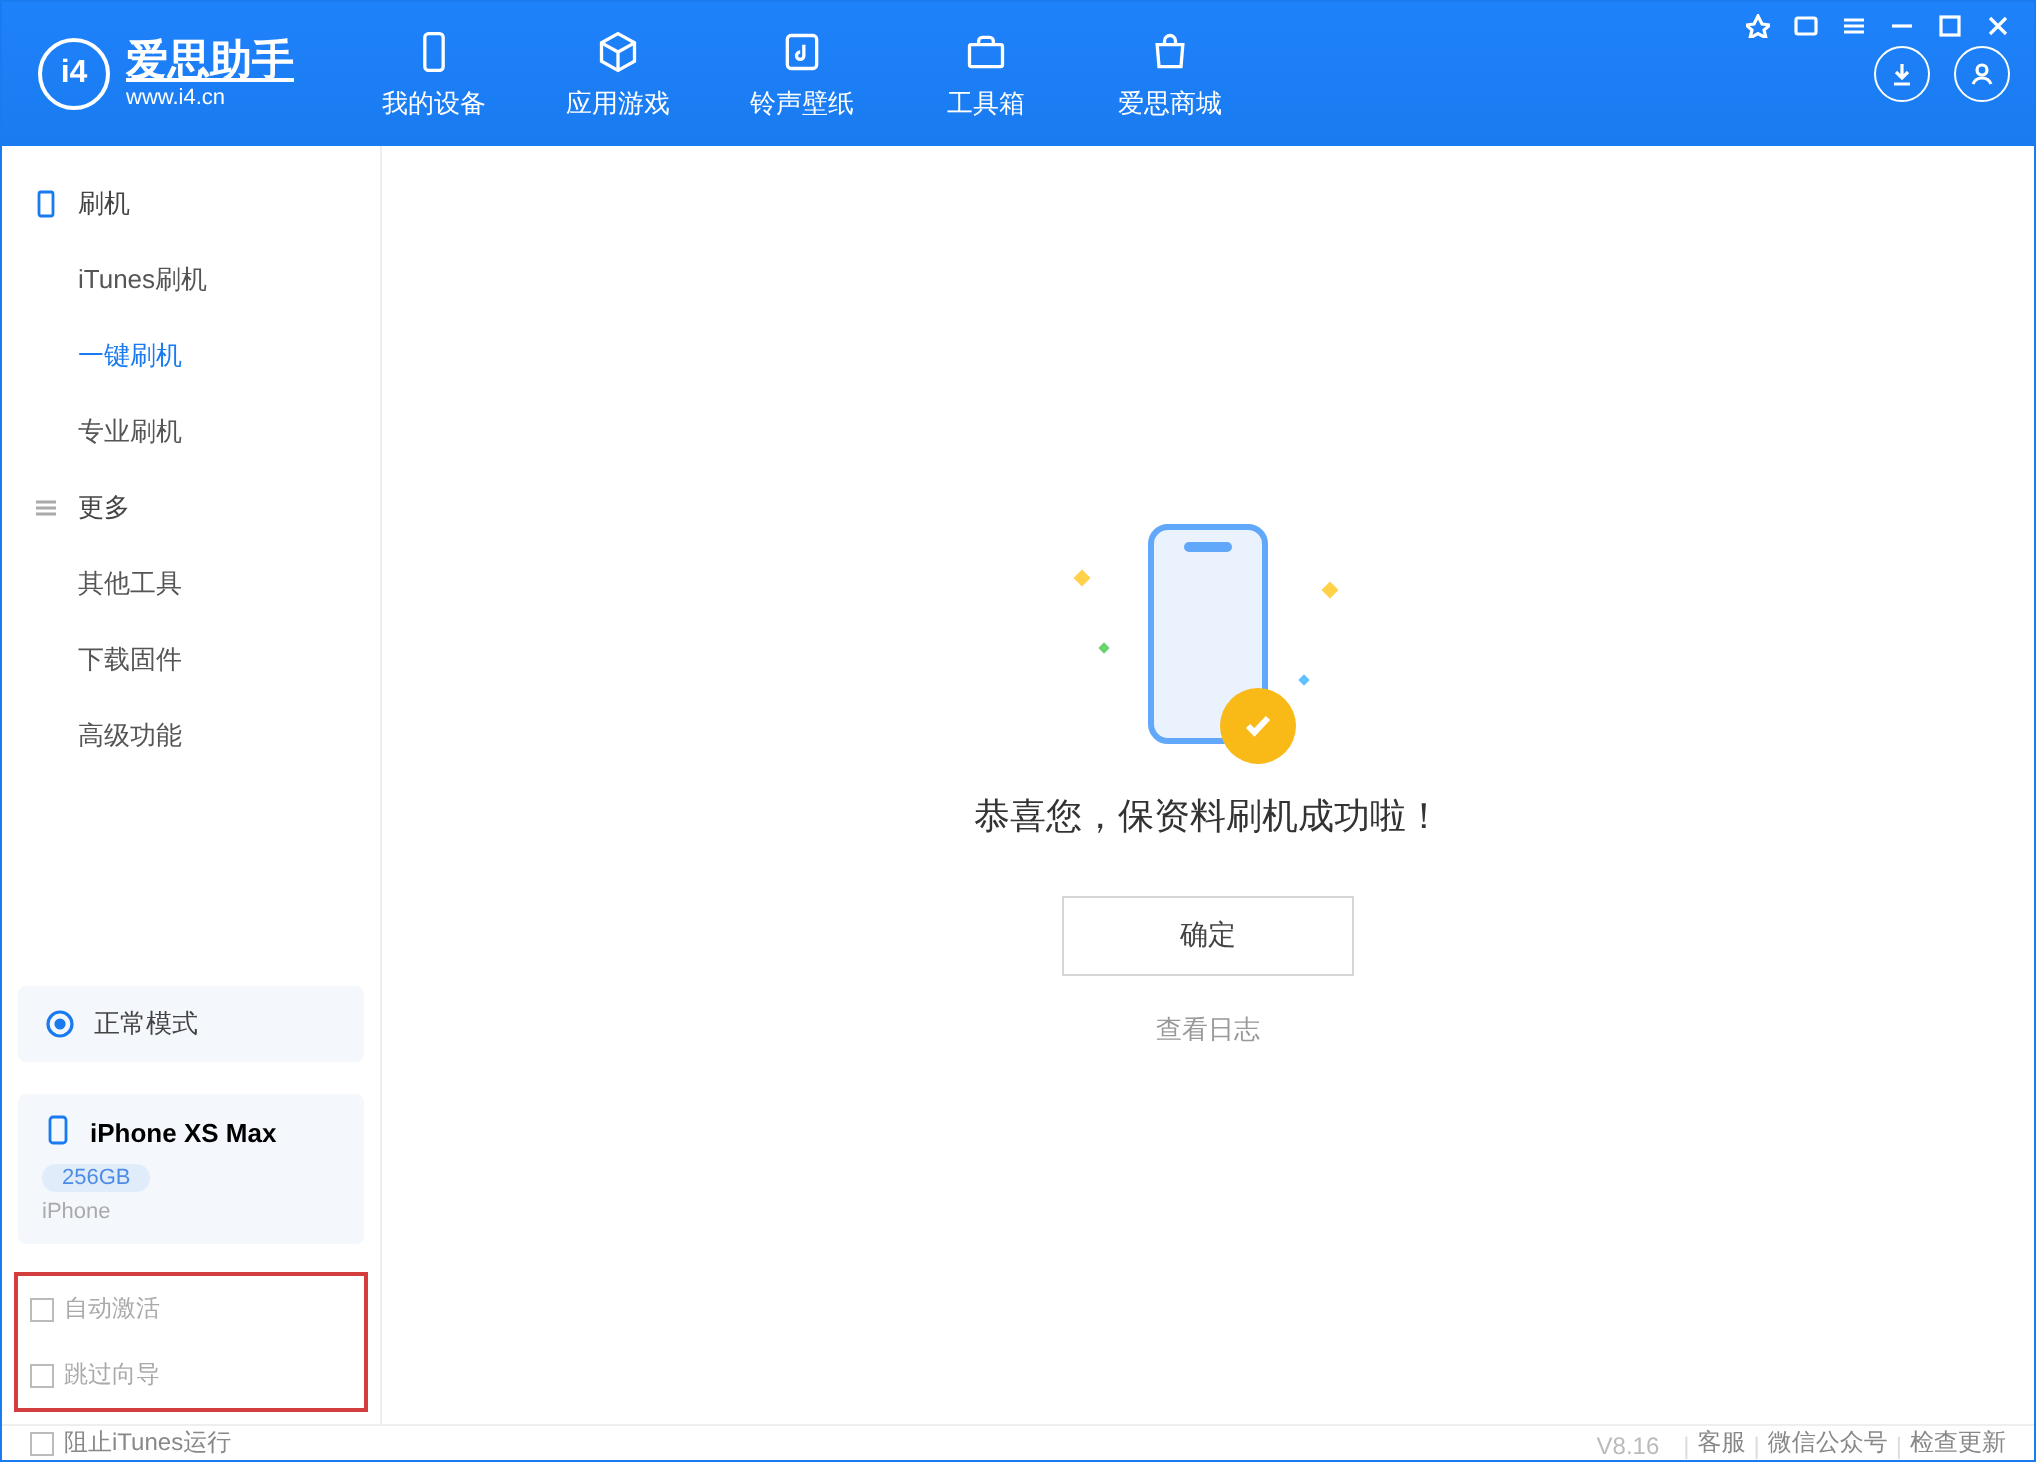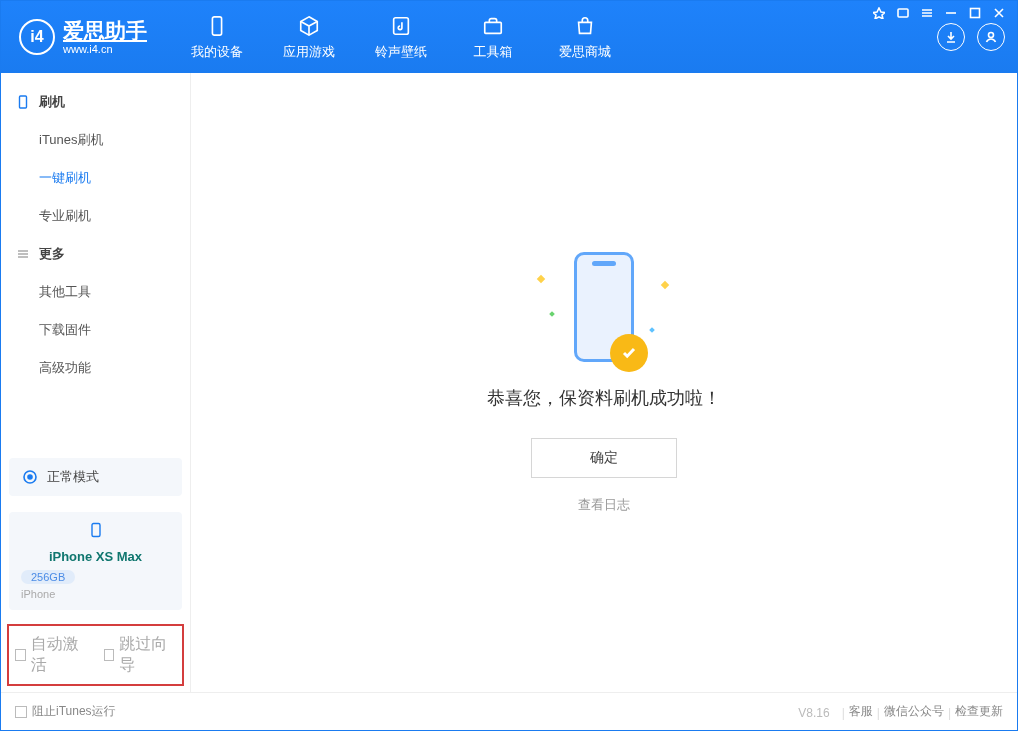--- a/index.html
+++ b/index.html
@@ -51,48 +51,48 @@
   .sysbtns .sbtn { width:14px; height:14px; display:flex; align-items:center; justify-content:center; cursor:pointer; }
   .sysbtns svg { stroke:#fff; fill:none; stroke-width:1.6; }
 
   
   .bodywrap { flex:1; display:flex; min-height:0; }
   .sidebar {
     width:190px; border-right:1px solid #eee; display:flex; flex-direction:column;
     background:#fff; padding-top:10px;
   }
   .sb-section-title {
-    display:flex; align-items:center; padding:10px 14px; color:#444; font-weight:bold;
+    display:flex; align-items:center; padding:10px 14px; color:#444; font-weight:normal;
   }
   .sb-section-title .sicon {
     width:16px; height:16px; margin-right:8px; display:flex; align-items:center; justify-content:center;
   }
   .sb-item {
     padding:10px 14px 10px 38px; color:#555; cursor:pointer;
   }
   .sb-item.active { color:#1a7bf0; }
   .sb-spacer { flex:1; }
   .sb-card {
     margin:8px; padding:10px 12px; background:#f4f7fb; border-radius:4px;
     display:flex; align-items:center; gap:8px; color:#444;
   }
   .sb-card .cicon { width:18px;height:18px;display:flex;align-items:center;justify-content:center; }
   .device-card {
     margin:8px; padding:10px 12px; background:#f4f7fb; border-radius:4px;
     color:#444;
   }
-  .device-card .dline1 { display:flex; align-items:center; gap:8px; color:#0f766e; font-weight:bold;flex-direction:column; }
+  .device-card .dline1 { display:flex; align-items:center; gap:8px; color:#000000; font-weight:bold; }
   .device-card .dcap {
     display:inline-block; background:#e1ecfa; color:#4c8ce6; border-radius:10px;
     padding:1px 10px; font-size:11px; margin-top:6px;
   }
   .device-card .dprod { color:#aaa; font-size:11px; margin-top:4px; }
   .checks-row {
     border:2px solid #d43d3d; margin:6px; padding:8px 6px;
-    display:flex; gap:16px; color:#aaa; font-size:16px;
+    display:flex; gap:16px; color:#aaa; font-size:12px;flex-direction:column;
   }
   .chk { display:flex; align-items:center; gap:5px; cursor:pointer; }
   .chk .box { width:12px;height:12px;border:1px solid #bbb; }
 
   .main {
     flex:1; display:flex; flex-direction:column; align-items:center; justify-content:center;
     position:relative; background:#fff;
   }
   .heroicon { margin-bottom:24px; position:relative; display:flex; align-items:center; justify-content:center; }
   .phone {
@@ -112,21 +112,21 @@
   .spark.s4{background:#5ec2ff;right:-20px;bottom:30px;width:4px;height:4px;}
   .heromsg { font-size:18px; color:#333; margin-bottom:28px; }
   .okbtn {
     border:1px solid #d6d6d6; background:#fff; padding:10px 58px; font-size:14px;
     color:#444; cursor:pointer; margin-bottom:18px;
   }
   .loglink { color:#999; font-size:13px; cursor:pointer; }
 
   
   .footer {
-    height:38px; border-top:1px solid #eee; display:flex; align-items:center;
+    height:18px; border-top:1px solid #eee; display:flex; align-items:center;
     padding:0 14px; font-size:12px; color:#888;
   }
   .footer .fchk { display:flex; align-items:center; gap:5px; cursor:pointer; }
   .footer .fchk .box { width:12px;height:12px;border:1px solid #bbb; }
   .footer-spacer{flex:1;}
   .footer-links { display:flex; align-items:flex-end; gap:4px; }
   .footer-links .sep { color:#ddd; }
   .footer-links .flink { cursor:pointer; }
   .ver { color:#bbb; margin-right:8px; }
 </style>

